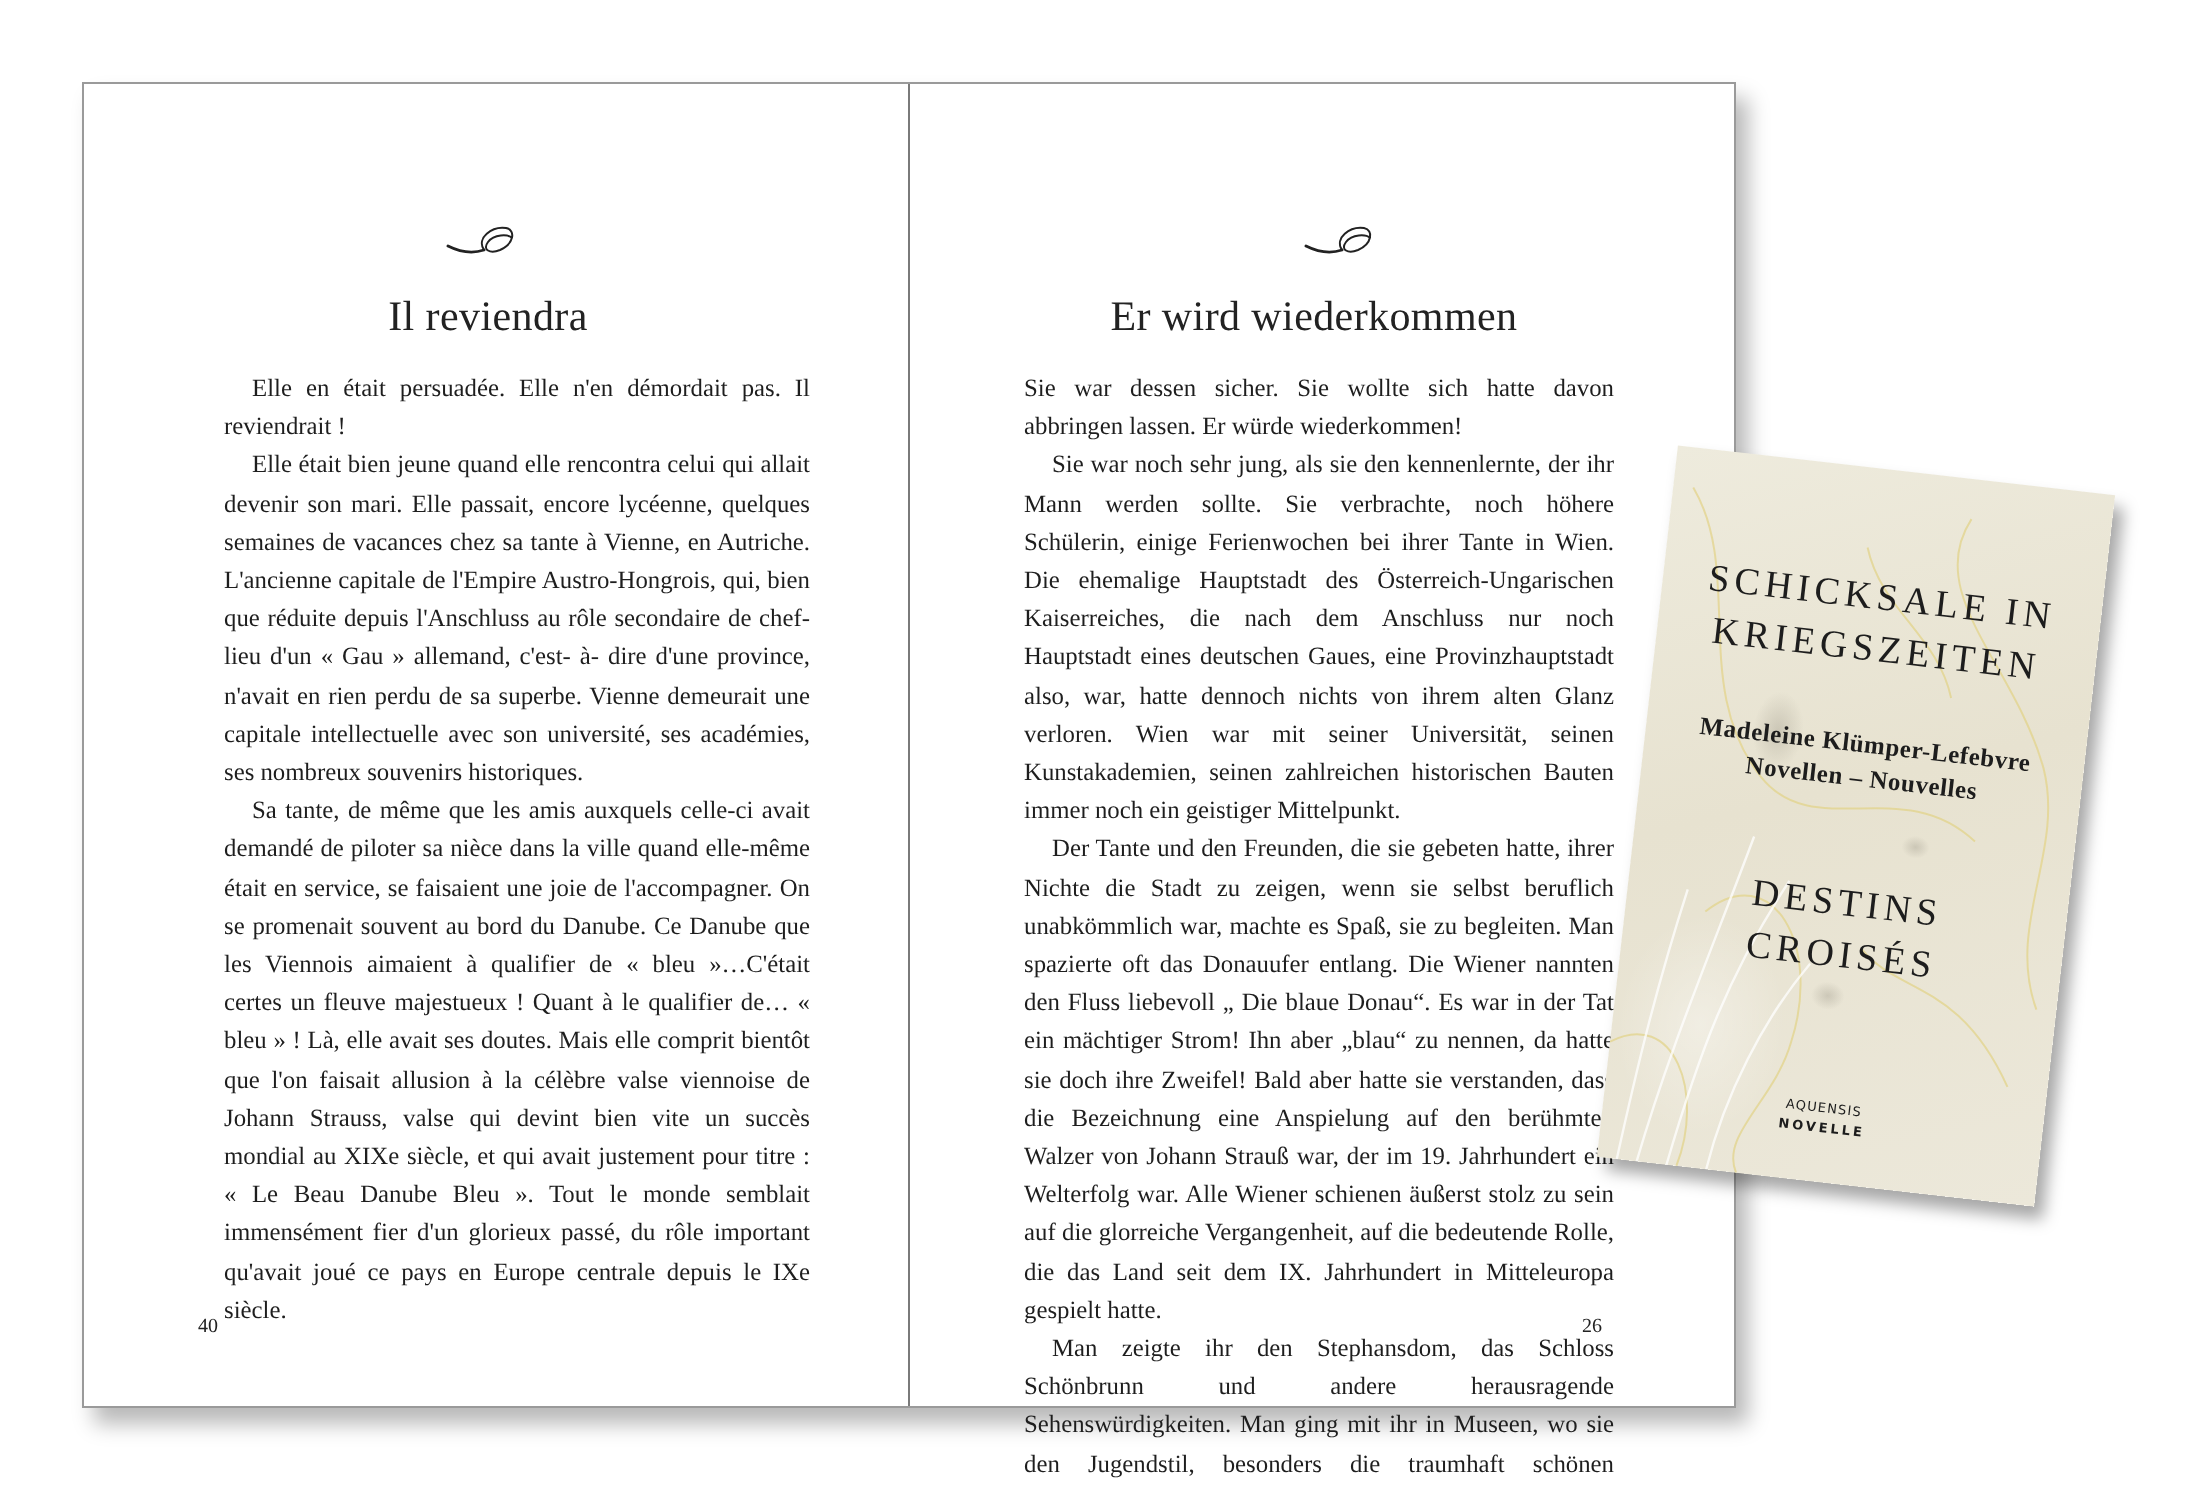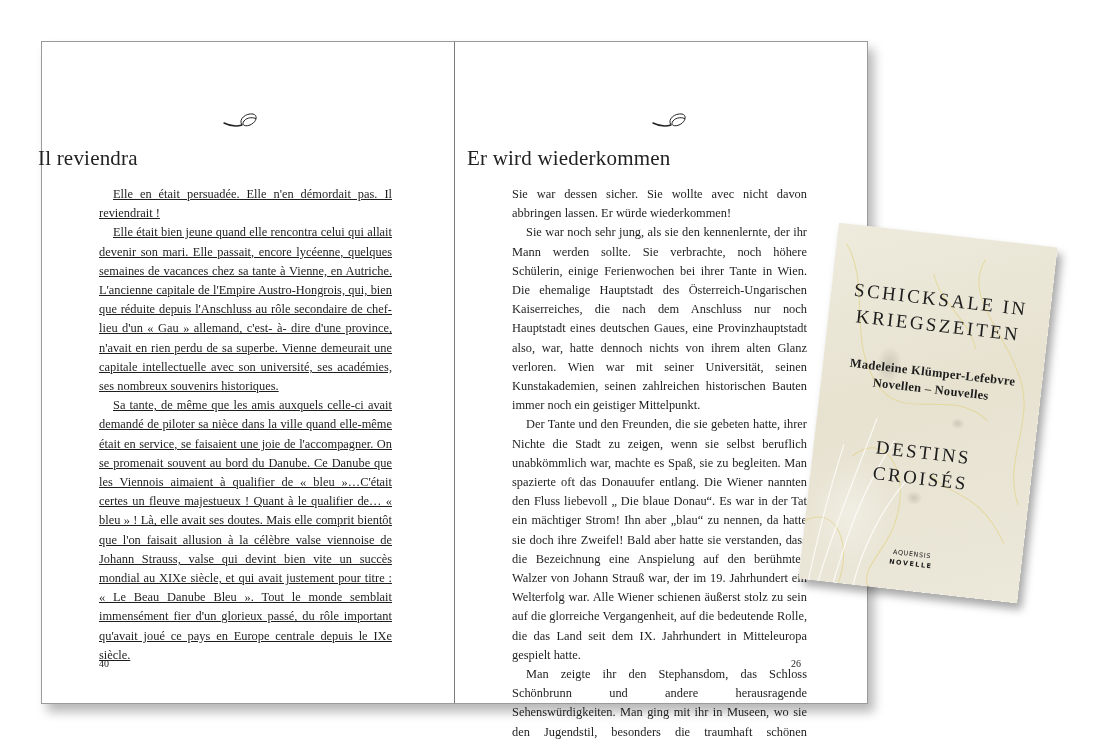--- a/index.html
+++ b/index.html
@@ -18,29 +18,29 @@
   .page { position:absolute; top:0; height:661px; }
   .page.left { left:0; width:412px; }
   .page.right { left:413px; width:412px; }
   .ornament {
     position:absolute; top:68px; width:40px; height:22px;
   }
   .page.left .ornament { left:180px; }
   .page.right .ornament { left:196px; }
   .chapter-title {
     position:absolute; top:104px; left:0; width:100%;
-    text-align:left; font-size:21px; letter-spacing:0.2px; color:#222;
+    text-align:center; font-size:21px; letter-spacing:0.2px; color:#222;
   }
   .page.left .chapter-title { left:-4px; }
   .page.right .chapter-title { left:12px; width:380px;font-family:Liberation Serif, serif; }
   .body-text {
     position:absolute; top:143px; font-size:12.4px; line-height:19.2px;
     text-align:justify; color:#1e1e1e;
   }
-  .page.left .body-text { left:57px; width:293px;text-decoration:underline; }
+  .page.left .body-text { left:70px; width:293px; }
   .page.right .body-text { left:57px; width:295px; }
   .body-text p { margin:0; text-indent:14px; }
   .body-text p.noindent { text-indent:0; }
   .page-number {
     position:absolute; top:616px; font-size:10px; color:#222;
   }
   .page.left .page-number { left:57px; }
   .page.right .page-number { left:336px; }
 
   .cover {
@@ -94,21 +94,21 @@
 
   <div class="spine"></div>
 
   <div class="page right">
     <svg class="ornament" viewBox="0 0 40 22">
       <path d="M2 13 C8 16, 14 17, 20 15" stroke="#222" stroke-width="1.4" fill="none" stroke-linecap="round"></path>
       <path d="M20 15 C16 9, 24 3, 31 4 C36 5, 35 12, 28 15 C23 17, 19 15, 22 11 C25 7, 32 7, 34 9" stroke="#222" stroke-width="1" fill="none"></path>
     </svg>
     <div class="chapter-title">Er wird wiederkommen</div>
     <div class="body-text">
-      <p class="noindent">Sie war dessen sicher. Sie wollte avec nicht davon abbringen lassen. Er würde wiederkommen!</p>
+      <p class="noindent">Sie war dessen sicher. Sie wollte sich hatte davon abbringen lassen. Er würde wiederkommen!</p>
       <p>Sie war noch sehr jung, als sie den kennenlernte, der ihr Mann werden sollte. Sie verbrachte, noch höhere Schülerin, einige Ferienwochen bei ihrer Tante in Wien. Die ehemalige Hauptstadt des Österreich-Ungarischen Kaiserreiches, die nach dem Anschluss nur noch Hauptstadt eines deutschen Gaues, eine Provinzhauptstadt also, war, hatte dennoch nichts von ihrem alten Glanz verloren. Wien war mit seiner Universität, seinen Kunstakademien, seinen zahlreichen historischen Bauten immer noch ein geistiger Mittelpunkt.</p>
       <p>Der Tante und den Freunden, die sie gebeten hatte, ihrer Nichte die Stadt zu zeigen, wenn sie selbst beruflich unabkömmlich war, machte es Spaß, sie zu begleiten. Man spazierte oft das Donauufer entlang. Die Wiener nannten den Fluss liebevoll „ Die blaue Donau“. Es war in der Tat ein mächtiger Strom! Ihn aber „blau“ zu nennen, da hatte sie doch ihre Zweifel! Bald aber hatte sie verstanden, dass die Bezeichnung eine Anspielung auf den berühmten Walzer von Johann Strauß war, der im 19. Jahrhundert ein Welterfolg war. Alle Wiener schienen äußerst stolz zu sein auf die glorreiche Vergangenheit, auf die bedeutende Rolle, die das Land seit dem IX. Jahrhundert in Mitteleuropa gespielt hatte.</p>
       <p>Man zeigte ihr den Stephansdom, das Schloss Schönbrunn und andere herausragende Sehenswürdigkeiten. Man ging mit ihr in Museen, wo sie den Jugendstil, besonders die traumhaft schönen Frauenporträts von Gustav Klimt bewun-</p>
     </div>
     <div class="page-number">26</div>
   </div>
 </div>
 
 <div class="cover">
   <svg class="deco" viewBox="0 0 220 358">

